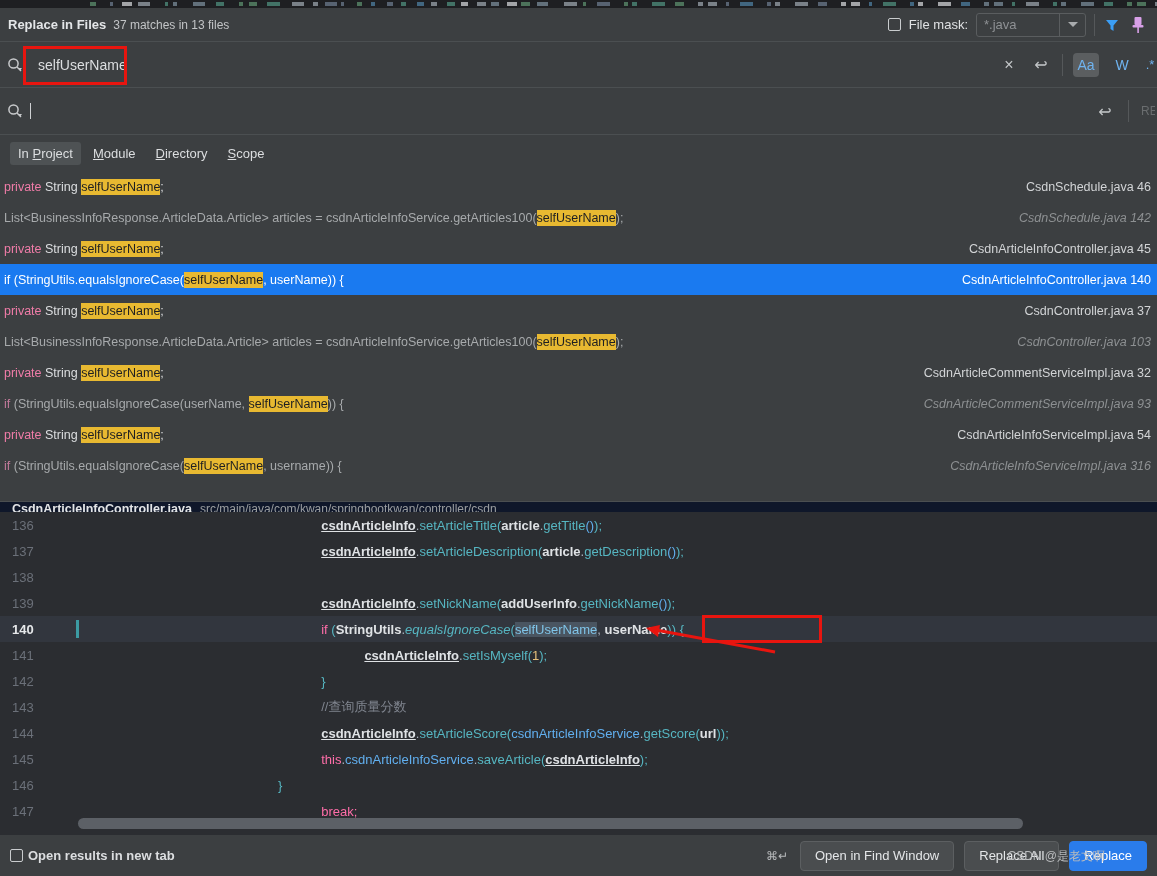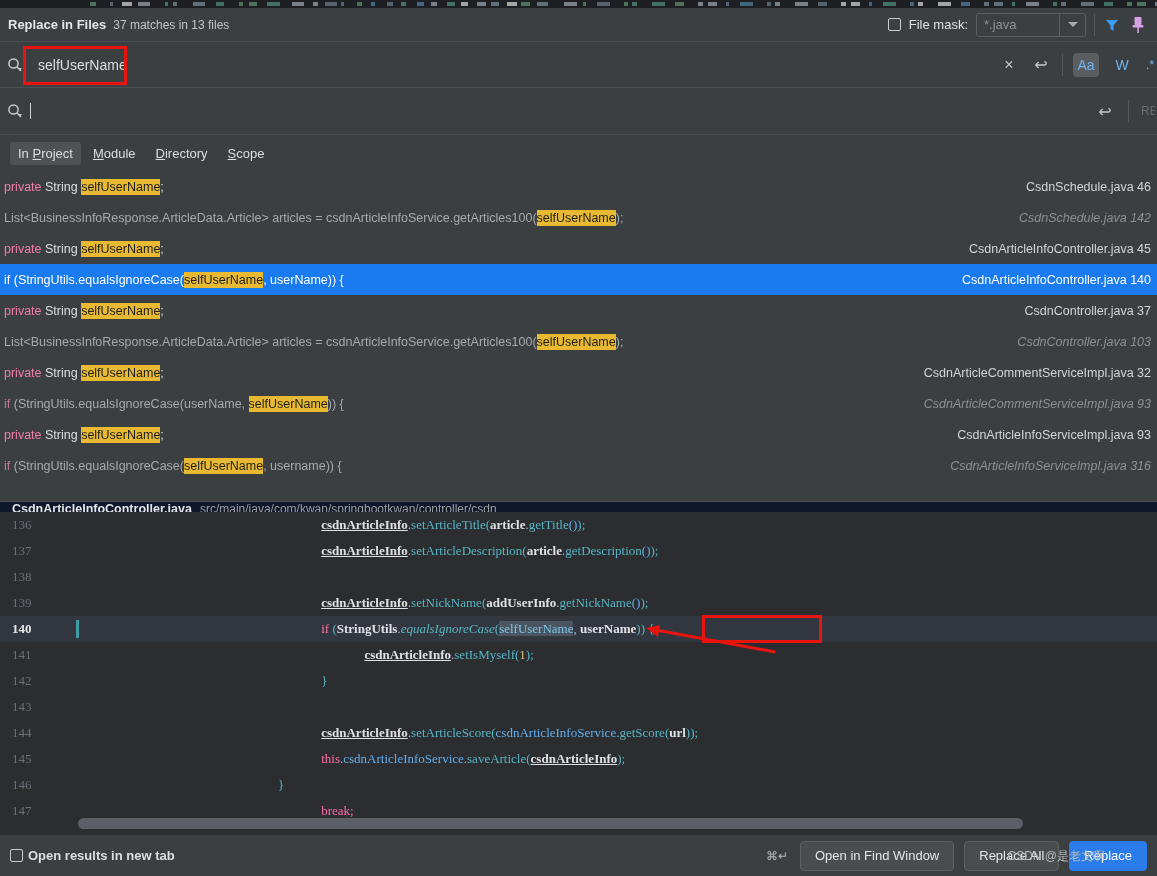--- a/index.html
+++ b/index.html
@@ -75,21 +75,21 @@
   .sel .fname { color: #ffffff; }
 
   
   .pvhead { position: absolute; top: 484px; left: 0; width: 1157px; height: 28px; background: #0f172a;
             display: flex; align-items: flex-start; padding-left: 12px; border-top: 1px solid #4b4f51; margin-top: 17px; }
   .pv-file { font-size: 12.5px; font-weight: bold; color: #e2e4e6; }
   .pv-path { font-size: 12px; color: #9b9ea0; margin-left: 8px; }
 
   
   .preview { position: absolute; top: 512px; left: 0; width: 1157px; height: 323px; background: #2b2d31; overflow: hidden; }
-  .cline { position: relative; height: 26px; display: flex; align-items: center; font-family: Liberation Serif, serif; font-size: 13px; white-space: pre; }
+  .cline { position: relative; height: 26px; display: flex; align-items: center; font-family: Liberation Sans, sans-serif; font-size: 13px; white-space: pre; }
   .cline.cur { background: #32363e; }
   .gutter { width: 62px; text-align: left; padding-left: 12px; color: #6b7079; font-size: 13px; flex: 0 0 62px; }
   .cline.cur .gutter { color: #e6e8ea; font-weight: bold; }
   .caret-mark { position: absolute; left: 76px; top: 4px; width: 3px; height: 18px; background: #3c9ba3; }
   .ctext { padding-left: 0; }
   .c-var { color: #dfe2e5; font-weight: bold; text-decoration: underline; }
   .c-varp { color: #dfe2e5; font-weight: bold; }
   .c-meth { color: #56b6c2; }
   .c-meth2 { color: #61afef; }
   .c-kw { color: #ff6ea9; }
@@ -331,21 +331,21 @@
         </div>
         <div class="fname">CsdnArticleCommentServiceImpl.java 93</div>
       </div>
       <div class="rrow">
         <div class="code-txt">
           <span class="kw">private </span>
           <span class="pl">String </span>
           <span class="hl">selfUserName</span>
           <span class="pl">;</span>
         </div>
-        <div class="fname">CsdnArticleInfoServiceImpl.java 93</div>
+        <div class="fname">CsdnArticleInfoServiceImpl.java 54</div>
       </div>
       <div class="rrow dim">
         <div class="code-txt">
           <span class="kw">if </span>
           <span class="pl">(StringUtils.equalsIgnoreCase(</span>
           <span class="hl">selfUserName</span>
           <span class="pl">, username)) {</span>
         </div>
         <div class="fname">CsdnArticleInfoServiceImpl.java 316</div>
       </div>
@@ -358,21 +358,21 @@
 
   <div class="preview">
     <div id="code-lines">
         <div class="cline"><div class="gutter">136</div><div class="ctext" style="padding-left: 259.2px;"><span class="c-var">csdnArticleInfo</span><span class="c-pun">.</span><span class="c-meth">setArticleTitle</span><span class="c-par">(</span><span class="c-varp">article</span><span class="c-pun">.</span><span class="c-meth">getTitle</span><span class="c-meth2">()</span><span class="c-par">);</span></div></div>
         <div class="cline"><div class="gutter">137</div><div class="ctext" style="padding-left: 259.2px;"><span class="c-var">csdnArticleInfo</span><span class="c-pun">.</span><span class="c-meth">setArticleDescription</span><span class="c-par">(</span><span class="c-varp">article</span><span class="c-pun">.</span><span class="c-meth">getDescription</span><span class="c-meth2">()</span><span class="c-par">);</span></div></div>
         <div class="cline"><div class="gutter">138</div></div>
         <div class="cline"><div class="gutter">139</div><div class="ctext" style="padding-left: 259.2px;"><span class="c-var">csdnArticleInfo</span><span class="c-pun">.</span><span class="c-meth">setNickName</span><span class="c-par">(</span><span class="c-varp">addUserInfo</span><span class="c-pun">.</span><span class="c-meth">getNickName</span><span class="c-meth2">()</span><span class="c-par">);</span></div></div>
         <div class="cline cur"><div class="gutter">140</div><div class="caret-mark"></div><div class="ctext" style="padding-left: 259.2px;"><span class="c-kw">if </span><span class="c-par">(</span><span class="c-varp">StringUtils</span><span class="c-pun">.</span><span class="c-ital">equalsIgnoreCase</span><span class="c-par">(</span><span class="c-sel">selfUserName</span><span class="c-pun">, </span><span class="c-varp">userName</span><span class="c-par">))</span><span class="c-par"> {</span></div></div>
         <div class="cline"><div class="gutter">141</div><div class="ctext" style="padding-left: 302.4px;"><span class="c-var">csdnArticleInfo</span><span class="c-pun">.</span><span class="c-meth">setIsMyself</span><span class="c-par">(</span><span class="c-num">1</span><span class="c-par">);</span></div></div>
         <div class="cline"><div class="gutter">142</div><div class="ctext" style="padding-left: 259.2px;"><span class="c-par">}</span></div></div>
-        <div class="cline"><div class="gutter">143</div></div>
+        <div class="cline"><div class="gutter">143</div><div class="ctext" style="padding-left: 259.2px;"><span class="c-cmt">//查询质量分数</span></div></div>
         <div class="cline"><div class="gutter">144</div><div class="ctext" style="padding-left: 259.2px;"><span class="c-var">csdnArticleInfo</span><span class="c-pun">.</span><span class="c-meth">setArticleScore</span><span class="c-par">(</span><span class="c-meth2">csdnArticleInfoService</span><span class="c-pun">.</span><span class="c-meth">getScore</span><span class="c-par">(</span><span class="c-varp">url</span><span class="c-par">));</span></div></div>
         <div class="cline"><div class="gutter">145</div><div class="ctext" style="padding-left: 259.2px;"><span class="c-kw">this</span><span class="c-pun">.</span><span class="c-meth2">csdnArticleInfoService</span><span class="c-pun">.</span><span class="c-meth">saveArticle</span><span class="c-par">(</span><span class="c-var">csdnArticleInfo</span><span class="c-par">);</span></div></div>
         <div class="cline"><div class="gutter">146</div><div class="ctext" style="padding-left: 216px;"><span class="c-par">}</span></div></div>
         <div class="cline"><div class="gutter">147</div><div class="ctext" style="padding-left: 259.2px;"><span class="c-kw">break;</span></div></div>
       </div>
     <div class="hscroll"></div>
   </div>
 
   <div class="bottom">
     <span class="chk"></span>

